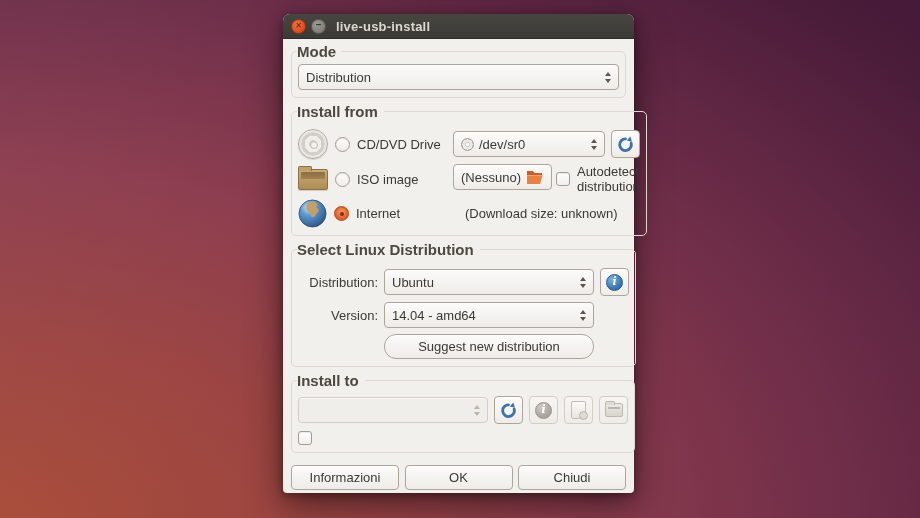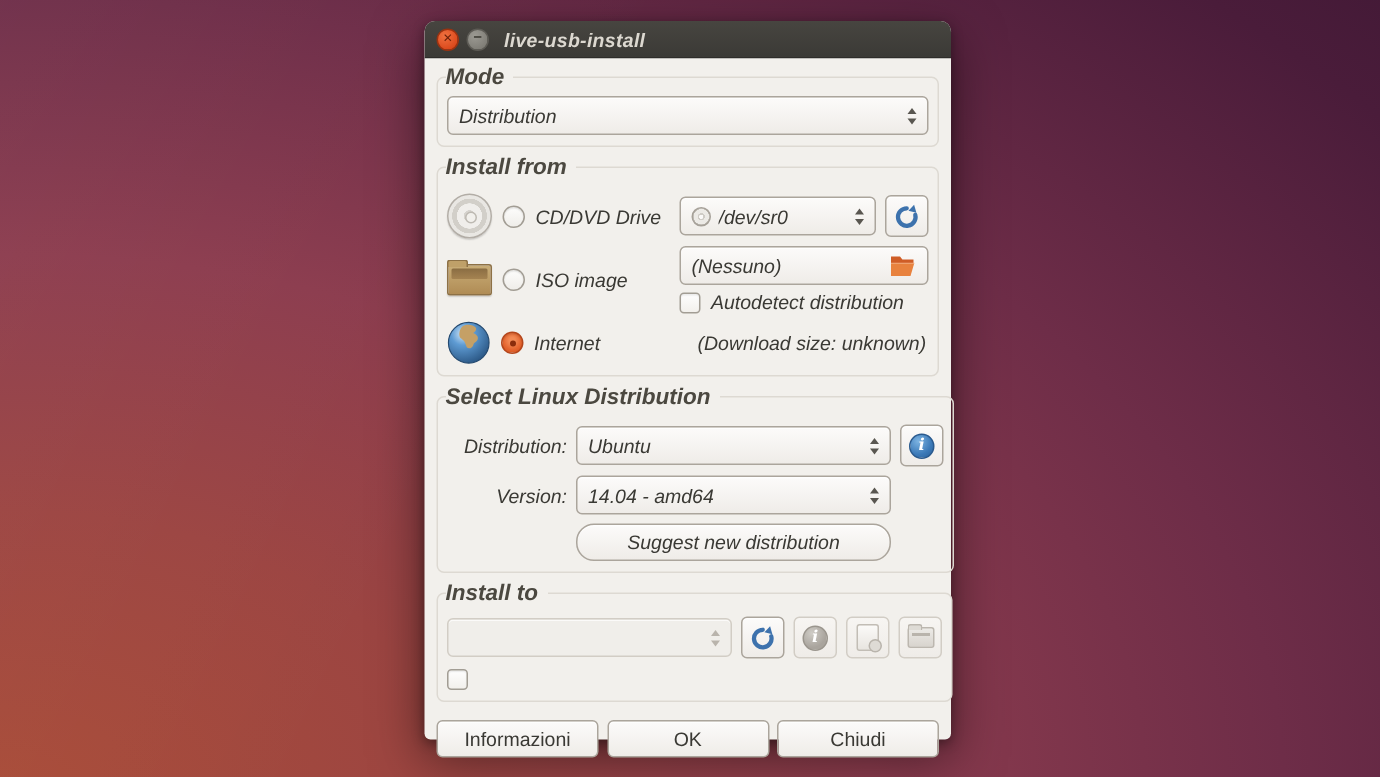--- a/index.html
+++ b/index.html
@@ -30,28 +30,28 @@
     border-radius:7px 7px 0 0;
     border-bottom:1px solid #2e2d2a;
     display:flex; align-items:center; padding:0 8px; gap:5px;
   }
   .wbtn { width:15px; height:15px; border-radius:50%; display:flex; align-items:center; justify-content:center;
     font-size:9px; font-weight:bold; line-height:1; cursor:default; }
   .wbtn-close { background:radial-gradient(circle at 35% 30%, #f0703f, #dc4b1e 70%, #c43f14); border:1px solid #9c3210; color:#6e2009; }
   .wbtn-close::after { content:"✕"; font-size:8px; }
   .wbtn-min { background:radial-gradient(circle at 35% 30%, #9c9a93, #7f7d76 75%); border:1px solid #5d5b55; color:#37362f; }
   .wbtn-min::after { content:"–"; font-size:10px; margin-top:-2px; }
-  .wtitle { color:#dcd8d0; font-size:13px; font-weight:bold; margin-left:5px; letter-spacing:.2px;font-style:italic; }
+  .wtitle { color:#dcd8d0; font-size:13px; font-weight:bold; margin-left:5px; letter-spacing:.2px; }
 
   .content { flex:1; padding:4px 8px 6px; display:flex; flex-direction:column; }
 
   
   fieldset.group {
     border:1px solid #ddd9d2; border-radius:5px;
-    padding:4px 6px 7px; margin-bottom:5px;font-style:italic;
+    padding:4px 6px 7px; margin-bottom:5px;
   }
   fieldset.group legend {
     font-size:15px; font-weight:bold; color:#4b4840; padding:0 6px 0 0; margin-left:-1px;
   }
 
   
   .combo, .btn, .file-btn, .icon-btn {
     background:linear-gradient(#fcfbfa,#efece8);
     border:1px solid #aba59c; border-radius:4px;
     box-shadow:inset 0 1px 0 rgba(255,255,255,.7);
@@ -111,21 +111,21 @@
     background:#dedbd5; border:1px solid #b9b4ac; }
   .folder-gray { width:18px; height:14px; background:linear-gradient(#eceae6,#d8d4ce); border:1px solid #bcb7af; border-radius:2px; position:relative; }
   .folder-gray::before { content:""; position:absolute; left:-1px; top:-3px; width:8px; height:3px;
     background:#dedbd5; border:1px solid #bcb7af; border-bottom:none; border-radius:2px 2px 0 0; }
   .folder-gray::after { content:""; position:absolute; left:2px; right:2px; top:3px; height:2px; background:#b9b4ac; }
 
   
   .from-row { display:flex; align-items:center; gap:7px; margin-top:5px; }
   .from-left { display:flex; align-items:center; gap:7px; width:148px; flex:0 0 148px; }
   .from-right { flex:1; display:flex; align-items:center; gap:6px; }
-  .iso-stack { flex:1; display:flex; flex-direction:column; gap:4px; }
+  .iso-stack { flex:1; display:flex; gap:4px; }
   .chk-row { display:flex; align-items:center; gap:7px; }
   .dl-size { padding-left:12px; }
 
   .sel-row { display:flex; align-items:center; gap:6px; margin-top:6px; }
   .sel-label { width:80px; flex:0 0 80px; text-align:right; }
   .sel-ctrl { width:210px; flex:0 0 210px; }
   .suggest { width:210px;border-radius:12px; }
 
   .to-row { display:flex; align-items:center; gap:6px; margin-top:3px; }
   .to-combo { width:190px; flex:0 0 190px; }

